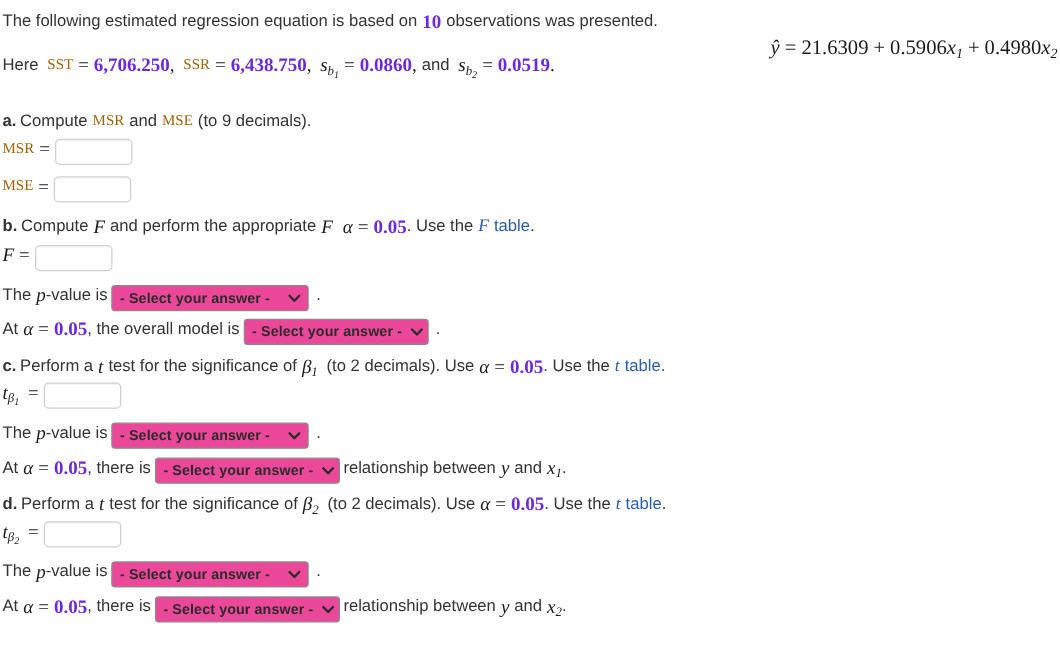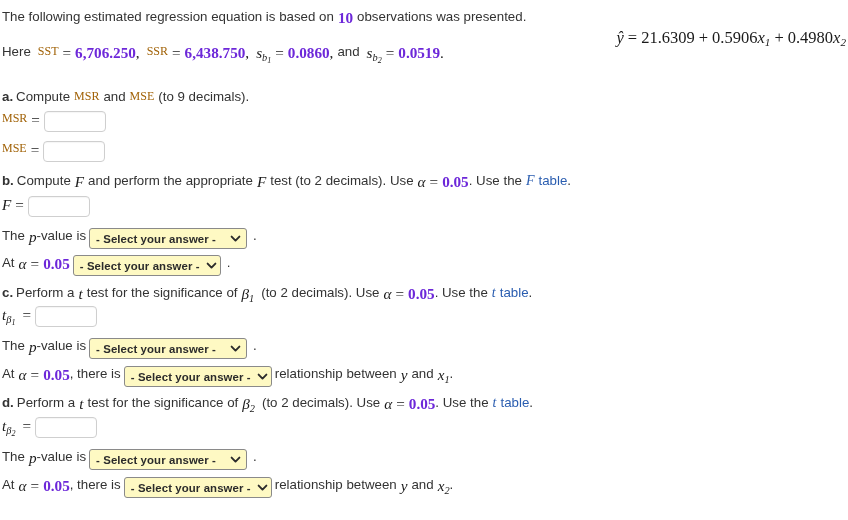--- a/index.html
+++ b/index.html
@@ -125,21 +125,21 @@
   }
 
   .ddl {
     display: inline-flex;
     align-items: center;
     justify-content: space-between;
     box-sizing: border-box;
     height: 21px;
     border: 1px solid #8a8a8a;
     border-radius: 3px;
-    background: #fef9c3;
+    background: #ec4899;
     padding: 0 5px 0 6px;
     margin: 0 3px;
     font-family: "Liberation Sans", sans-serif;
     font-size: 11.4px;
     font-weight: bold;
     color: #2b2b2b;
     cursor: pointer;
     white-space: nowrap;
   }
   .ddl.wide  { width: 158px; }
@@ -267,21 +267,20 @@
   <div class="row qb">
     <span class="plabel">b.</span>
     <span>Compute</span>
     <span class="sp"></span>
     <span class="m-i">F</span>
     <span class="sp"></span>
     <span>and perform the appropriate</span>
     <span class="sp"></span>
     <span class="m-i">F</span>
     <span class="sp"></span>
-    <span>test (to 2 decimals). Use</span>
     <span class="sp"></span>
     <span class="m-i">α</span>
     <span class="sp"></span>
     <span class="m">=</span>
     <span class="sp"></span>
     <span class="m-b">0.05</span>
     <span>. Use the</span>
     <span class="sp"></span>
     <span class="lnk"><span class="m-i">F</span><span class="sp"></span><span>table</span></span>
       <span>.</span>
@@ -311,20 +310,21 @@
   </div>
 
   <div class="row qb-alpha">
     <span>At</span>
     <span class="sp"></span>
     <span class="m-i">α</span>
     <span class="sp"></span>
     <span class="m">=</span>
     <span class="sp"></span>
     <span class="m-b">0.05</span>
+    <span>, the overall model is</span>
     <span class="ddl narrow">
       <span class="cap">- Select your answer -</span>
       <span class="chev">
         <svg width="11" height="11" viewBox="0 0 11 11">
             <path d="M1.6 3.6 L5.5 7.6 L9.4 3.6" fill="none" stroke="#2b2b2b" stroke-width="1.9" stroke-linecap="round" stroke-linejoin="round"></path>
           </svg>
       </span>
     </span>
     <span class="dot">.</span>
   </div>

